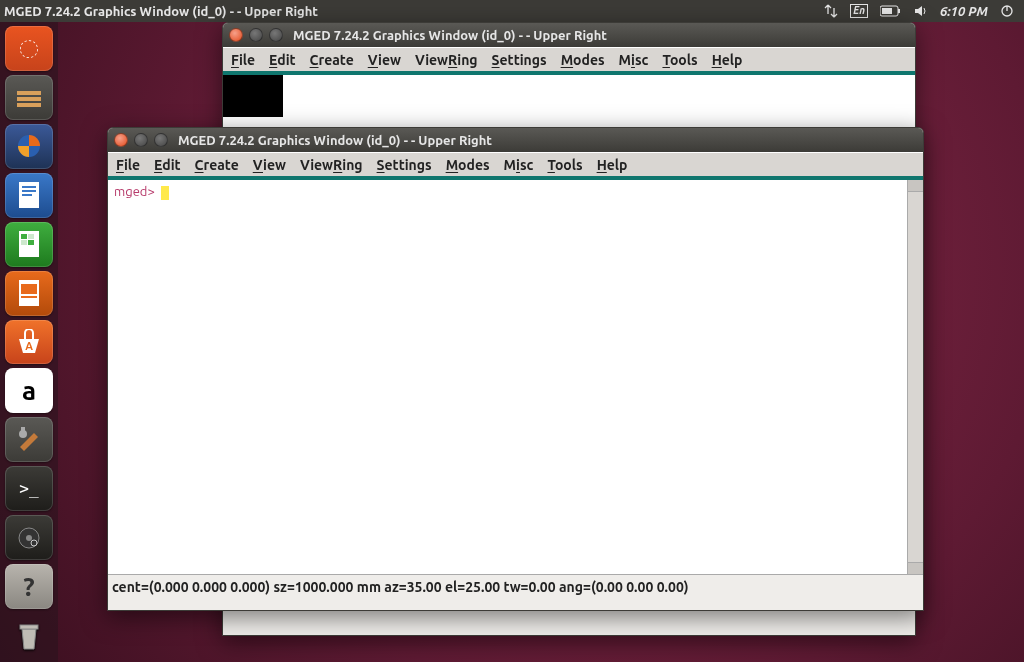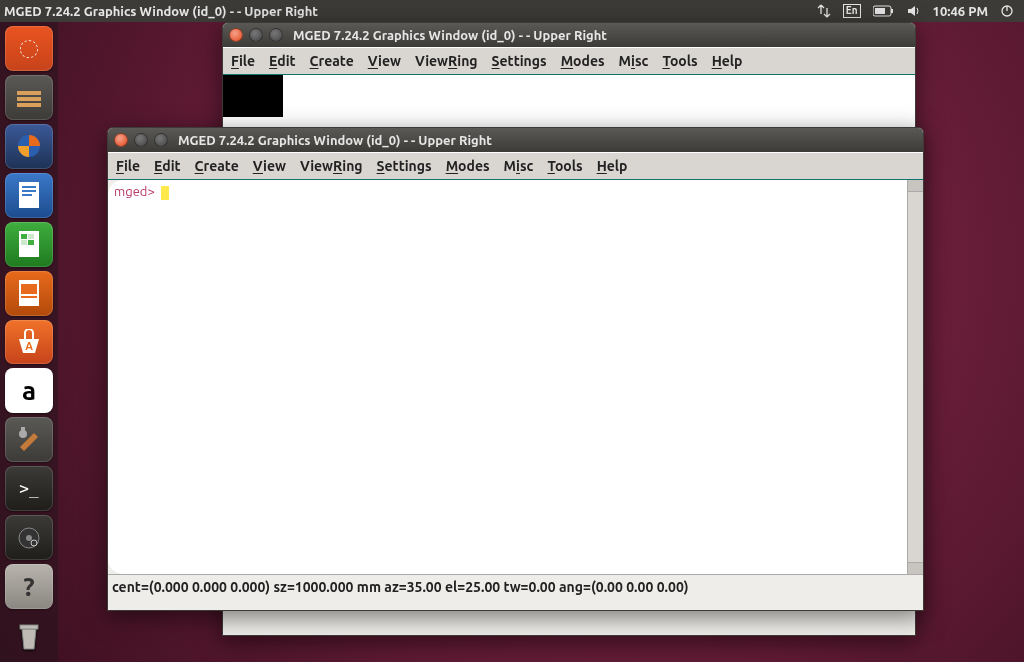--- a/index.html
+++ b/index.html
@@ -1,21 +1,21 @@
 <!DOCTYPE html>
 <html><head>
 <meta charset="utf-8">
 <style>
 * { margin: 0; padding: 0; box-sizing: border-box; font-family: Ubuntu, "Liberation Sans", Arial, sans-serif; }
 body { width: 1024px; height: 662px; overflow: hidden; background: radial-gradient(circle at 60% 40%, #8a2a4a 0%, #5e1a33 60%, #3a0f1f 100%); position: relative; }
 
 
 .unity-top { position: absolute; top: 0; left: 0; right: 0; height: 22px; background: #3c3b37; color: #e6e6e6; display: flex; align-items: center; font-size: 13px; font-weight: bold; padding: 0 4px; }
 .unity-top .title { flex: 1; }
-.unity-top .indicators { display: flex; align-items: center; gap: 12px; margin-right: 6px; }
+.unity-top .indicators { display: flex; align-items: center; gap: 12px; margin-right: 6px; font-style: italic; }
 .unity-top .indicators span { display: inline-flex; align-items: center; }
 .unity-top svg { fill: #e6e6e6; }
 
 
 .launcher { position: absolute; top: 22px; left: 0; width: 58px; bottom: 0; background: rgba(40,20,30,0.55); padding: 4px 0; display: flex; flex-direction: column; align-items: center; gap: 4px; }
 .launcher .licon { width: 48px; height: 48px; border-radius: 8px; display: flex; align-items: center; justify-content: center; font-size: 22px; color: #fff; box-shadow: inset 0 0 0 1px rgba(255,255,255,0.15), 0 1px 2px rgba(0,0,0,0.4); }
 .licon.ubuntu { background: linear-gradient(#e95420,#c7431b); }
 .licon.files { background: linear-gradient(#5a5955,#3c3b37); }
 .licon.firefox { background: linear-gradient(#3b5998,#1e3255); }
 .licon.writer { background: linear-gradient(#3a78c8,#1d4c8f); }
@@ -30,29 +30,29 @@
 .licon.trash { background: none; box-shadow: none; color: #ccc; filter: drop-shadow(0 1px 1px #000); }
 
 
 .window { position: absolute; background: #efedea; border-radius: 6px 6px 0 0; box-shadow: 0 6px 24px rgba(0,0,0,0.5); border: 1px solid #3c3b37; overflow: hidden; }
 .titlebar { height: 24px; background: linear-gradient(#5a5955,#3c3b37); display: flex; align-items: center; padding: 0 6px; gap: 6px; }
 .titlebar .wb { width: 14px; height: 14px; border-radius: 7px; border: 1px solid rgba(0,0,0,0.4); display:inline-block; }
 .wb.close { background: radial-gradient(circle at 40% 35%, #f6a08a, #e24a1c); }
 .wb.min, .wb.max { background: radial-gradient(circle at 40% 35%, #777, #444); }
 .titlebar .wtitle { color: #e6e6e6; font-size: 13px; font-weight: bold; margin-left: 4px; white-space: nowrap; }
 
-.menubar { height: 28px; background: #d9d6d2; border-top: 1px solid #fff; border-bottom: 1px solid #0f766e; display: flex; align-items: center; padding: 0 8px; gap: 14px; font-size: 14px; font-weight: bold; color: #222; }
+.menubar { height: 28px; background: #d9d6d2; border-top: 1px solid #fff; border-bottom: 4px solid #0f766e; display: flex; align-items: center; padding: 0 8px; gap: 14px; font-size: 14px; font-weight: bold; color: #222; }
 .menubar span { cursor: default; }
 .mn-u { text-decoration: underline; text-underline-offset: 2px; }
 
 .gfx-body { position: relative; height: 80px; background: #fff; }
 .gfx-black { position: absolute; top: 0; left: 0; width: 60px; height: 42px; background: #000; }
 .watermark { position: absolute; left: 50%; transform: translateX(-50%); top: 52px; color: #ef5b3a; font-size: 15px; font-weight: bold; }
 
-.cmd-body { position: relative; background: #fff; height: 394px; border-radius: 15px; }
+.cmd-body { position: relative; background: #fff; height: 394px; }
 .cmd-text { padding: 4px 6px; font-family: "Liberation Mono","DejaVu Sans Mono",monospace; font-size: 13px; color: #b73b6b; }
 .cursor { display: inline-block; width: 8px; height: 14px; background: #ffe94a; vertical-align: text-bottom; margin-left: 6px; }
 .scrollbar { position: absolute; top: 0; right: 0; bottom: 0; width: 16px; background: #d9d6d2; border-left: 1px solid #aaa; }
 .scrollbar .thumb-up { position:absolute; top:0; width:100%; height:12px; background:#c8c5c1; border-bottom:1px solid #aaa; }
 .scrollbar .thumb-down { position:absolute; bottom:0; width:100%; height:12px; background:#c8c5c1; border-top:1px solid #aaa; }
 
 .statusbar { height: 24px; background: #efedea; border-top: 1px solid #aaa; display:flex; align-items:center; padding: 0 4px; font-size: 14px; font-weight: bold; color:#222; }
 
 
 .ibeam { position:absolute; color:#000; font-size:18px; pointer-events:none; }
@@ -75,21 +75,21 @@
           <rect x="18" y="4" width="2" height="4" fill="#e6e6e6"></rect>
           <rect x="2" y="3" width="10" height="6" fill="#e6e6e6"></rect>
         </svg>
       </span>
     <span>
         <svg width="14" height="14" viewBox="0 0 14 14">
           <path d="M1 5 L4 5 L8 2 L8 12 L4 9 L1 9 Z" fill="#e6e6e6"></path>
           <path d="M10 4 Q12 7 10 10" stroke="#e6e6e6" fill="none"></path>
         </svg>
       </span>
-    <span>10:46 PM</span>
+    <span>6:10 PM</span>
     <span>
         <svg width="14" height="14" viewBox="0 0 14 14">
           <circle cx="7" cy="7" r="5" fill="none" stroke="#e6e6e6" stroke-width="1.3"></circle>
           <path d="M7 2 L7 7" stroke="#e6e6e6" stroke-width="1.3"></path>
         </svg>
       </span>
   </div>
 </div>
 
 <div class="launcher">

